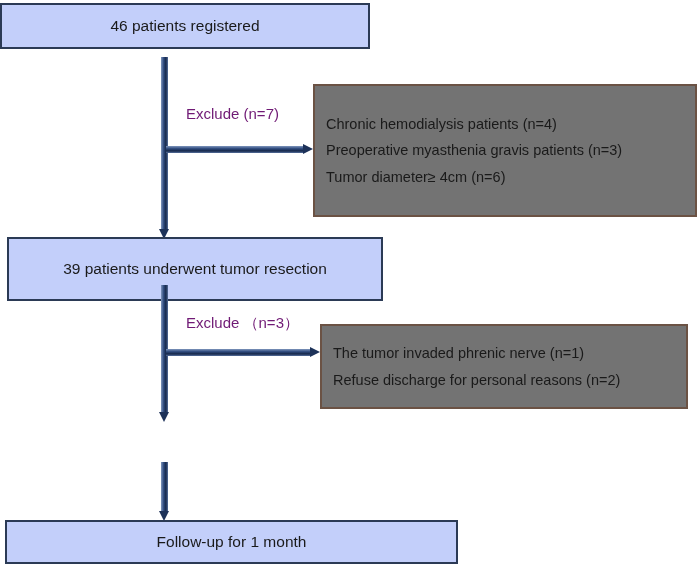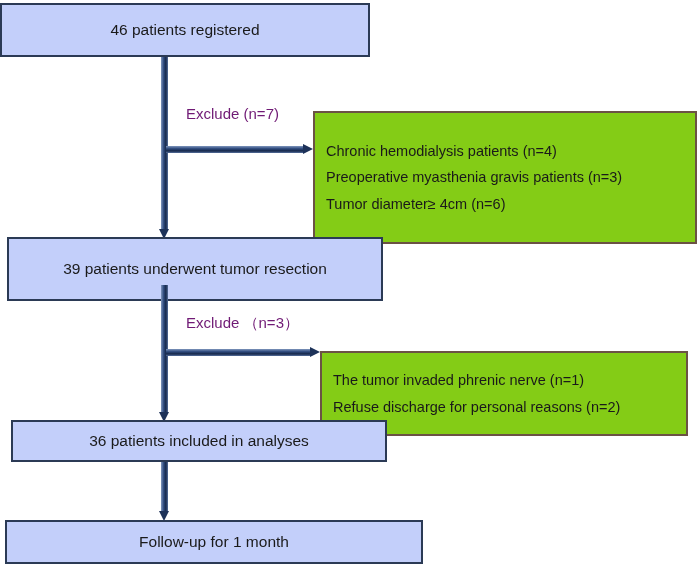--- a/index.html
+++ b/index.html
@@ -26,28 +26,27 @@
     align-items: center;
     color: #1a1a1a;
   }
   .node.primary {
     background: #c3cffa;
     border: 2px solid #2b3a55;
     justify-content: center;
     font-size: 15.5px;
   }
   .node.exclusion {
-    background: #84cc16;
+    background: #737373;
     border: 2px solid #6b5244;
     flex-direction: column;
     align-items: flex-start;
     justify-content: center;
     font-size: 14.5px;
     padding: 4px 0 4px 11px;
-    margin-top: 27px;
   }
   .node.exclusion .exc-line {
     line-height: 1.82;
     white-space: nowrap;
   }
   .node.primary .node-label {
     white-space: nowrap;
   }
 
   
@@ -102,21 +101,21 @@
     border-top: 5.5px solid transparent;
     border-bottom: 5.5px solid transparent;
     border-left: 10px solid #1d3259;
   }
 </style>
 </head>
 <body>
 
 <div id="flowchart">
 
-  <div class="node primary" style="left:0px; top:3px; width:370px; height:54px;">
+  <div class="node primary" style="left:0px; top:3px; width:370px; height:46px;">
     <span class="node-label">46 patients registered</span>
   </div>
 
   <div class="v-arrow" style="left:159px; top:57px; height:182px;">
     <div class="shaft" style="height:172px;"></div>
     <div class="head"></div>
   </div>
 
   <div class="edge-label" style="left:186px; top:105px;">Exclude (n=7)</div>
 
@@ -145,26 +144,23 @@
   <div class="h-arrow" style="left:166px; top:347px; width:154px;">
     <div class="shaft" style="width:144px;"></div>
     <div class="head"></div>
   </div>
 
   <div class="node exclusion" style="left:320px; top:324px; width:368px; height:85px;">
     <div class="exc-line">The tumor invaded phrenic nerve (n=1)</div>
     <div class="exc-line">Refuse discharge for personal reasons (n=2)</div>
   </div>
 
-  <div class="node primary" style="left:11px; top:420px; width:376px; height:42px;">
-    <span class="node-label">36 patients included in analyses</span>
-  </div>
 
   <div class="v-arrow" style="left:159px; top:462px; height:59px;">
     <div class="shaft" style="height:49px;"></div>
     <div class="head"></div>
   </div>
 
-  <div class="node primary" style="left:5px; top:520px; width:418px; height:44px;justify-content:center;">
+  <div class="node primary" style="left:5px; top:520px; width:453px; height:44px;justify-content:center;">
     <span class="node-label">Follow-up for 1 month</span>
   </div>
 
 </div>
 
 </body></html>

